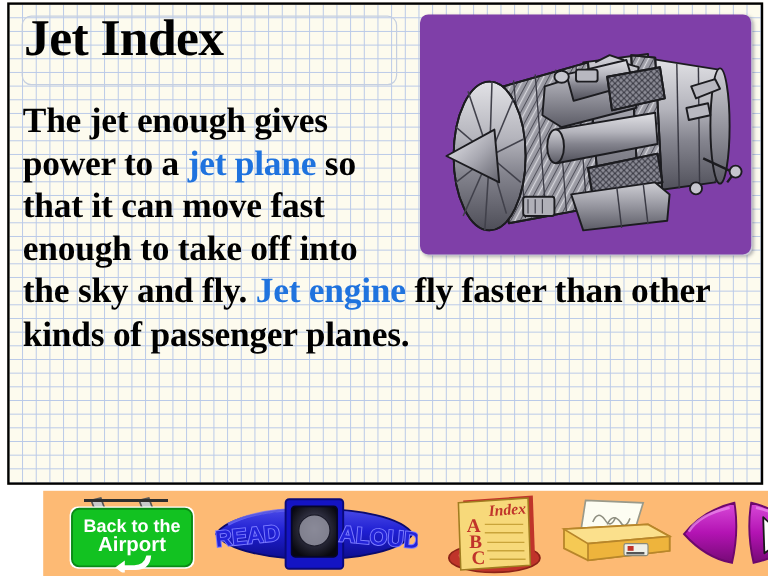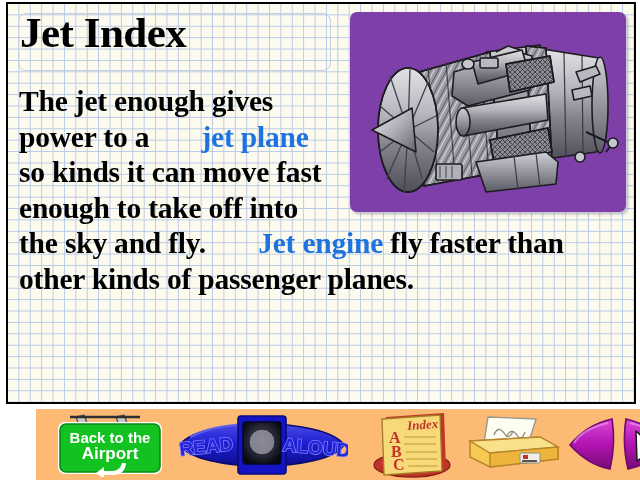--- a/index.html
+++ b/index.html
@@ -81,21 +81,21 @@
     font-weight: bold;
     line-height: 35.5px;
     color: #000000;
     letter-spacing: -0.2px;
   }
   #body-copy .spacer-float {
     float: right;
     width: 297px;
     height: 134px;
   }
-  .lnk { color: #1f73de; margin-left: 45px; }
+  .lnk { color: #1f73de; }
 
   
   #toolbar {
     position: absolute;
     left: 0;
     top: 409px;
     width: 640px;
     height: 71px;
     background: #fdba74;
     margin-left: 36px;
@@ -217,21 +217,21 @@
           <circle cx="263" cy="131" r="5" fill="#c6c6ce"></circle>
           <circle cx="230" cy="145" r="5" fill="#c6c6ce"></circle>
         </g>
       </svg>
     </div>
 
     <div id="title-box"></div>
     <div id="title-text">Jet Index</div>
 
     <div id="body-copy">
-      <div class="spacer-float"></div><span>The jet enough gives power to a </span><span class="lnk">jet plane</span><span> so kinds it can move fast enough to take off into the sky and fly. </span><span class="lnk">Jet engine</span><span> fly faster than other kinds of passenger planes.</span>
+      <div class="spacer-float"></div><span>The jet enough gives power to a </span><span class="lnk">jet plane</span><span> so that it can move fast enough to take off into the sky and fly. </span><span class="lnk">Jet engine</span><span> fly faster than other kinds of passenger planes.</span>
     </div>
   </div>
 
   <div id="toolbar">
 
     <div class="tool" id="tool-back">
       <svg viewBox="0 0 110 64">
         <g stroke="#555" stroke-width="1.4" fill="#c9c9c9">
           <path d="M22 4 L30 2 L33 10 L25 12 Z"></path>
           <path d="M62 4 L70 2 L73 10 L65 12 Z"></path>

